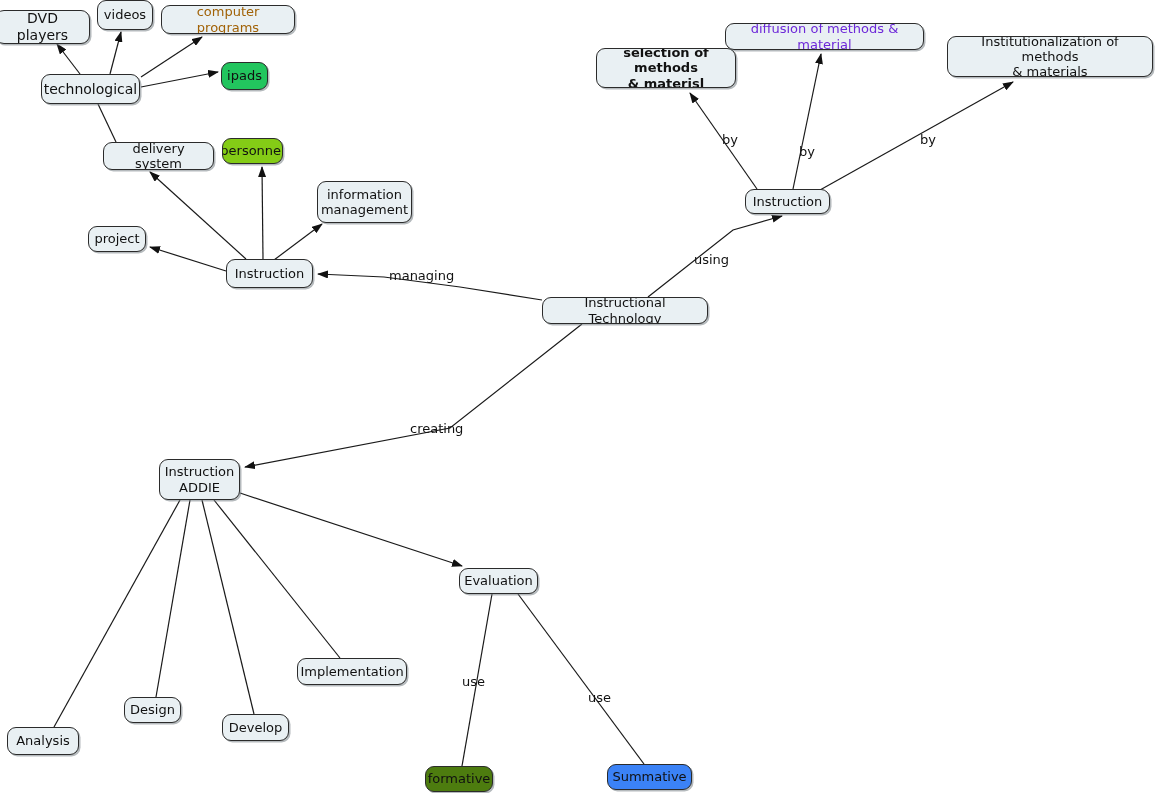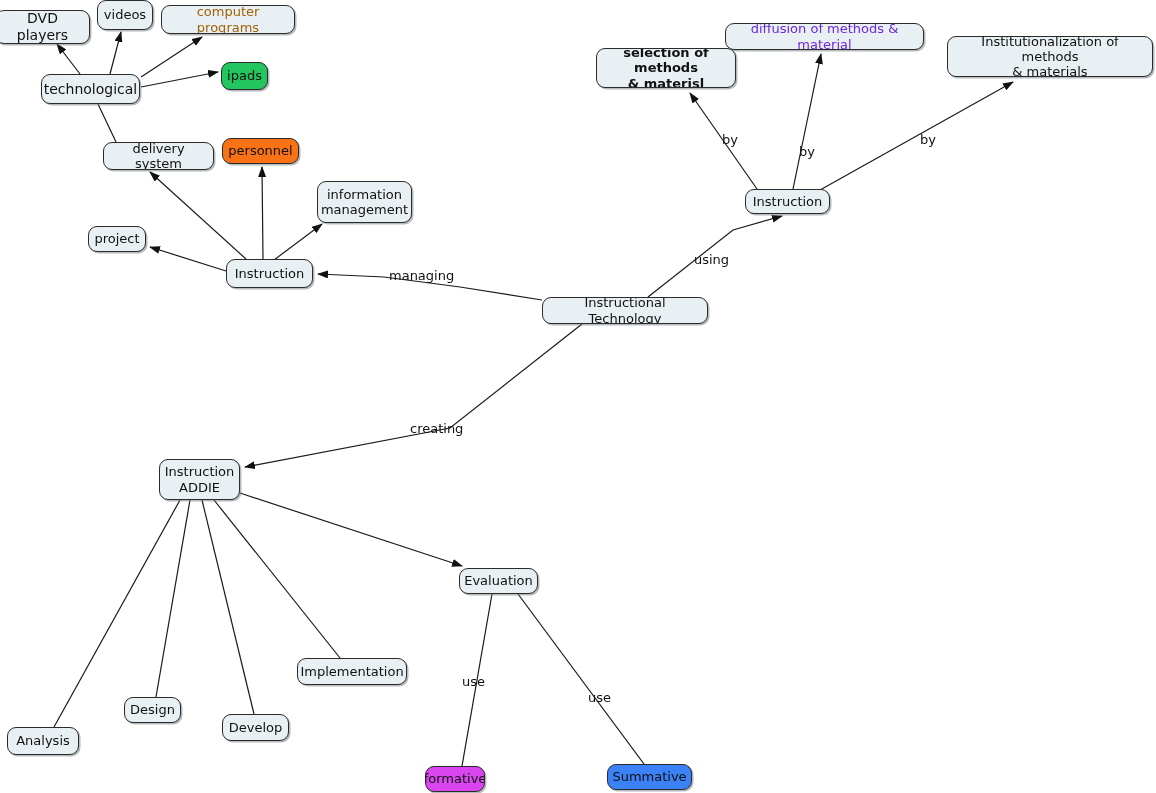--- a/index.html
+++ b/index.html
@@ -85,40 +85,40 @@
         <line x1="518" y1="594" x2="644" y2="764" stroke="#1a1a1a" stroke-width="1.2"></line>
       </g>
   </svg>
   <div id="node-group">
       <div class="node" style="left: -5px; top: 10px; width: 95px; height: 34px; font-size: 14px; background: rgb(233, 240, 243); border-color: rgb(43, 43, 43); color: rgb(17, 17, 17);">DVD players</div>
       <div class="node" style="left: 97px; top: 0px; width: 56px; height: 30px; font-size: 13px; background: rgb(233, 240, 243); border-color: rgb(43, 43, 43); color: rgb(17, 17, 17);">videos</div>
       <div class="node" style="left: 161px; top: 5px; width: 134px; height: 29px; font-size: 13px; background: rgb(233, 240, 243); border-color: rgb(43, 43, 43); color: #a16207;">computer programs</div>
       <div class="node" style="left: 221px; top: 62px; width: 47px; height: 28px; font-size: 13px; background: #22c55e; border-color: rgb(43, 43, 43); color: rgb(17, 17, 17);">ipads</div>
       <div class="node" style="left: 41px; top: 74px; width: 99px; height: 30px; font-size: 14px; background: rgb(233, 240, 243); border-color: rgb(43, 43, 43); color: rgb(17, 17, 17);">technological</div>
       <div class="node" style="left: 71px; top: 142px; width: 111px; height: 28px; font-size: 13px; background: rgb(233, 240, 243); border-color: rgb(43, 43, 43); color: rgb(17, 17, 17); margin-left: 32px;">delivery system</div>
-      <div class="node" style="left: 222px; top: 138px; width: 77px; height: 26px; font-size: 13px; background: #f97316; border-color: rgb(43, 43, 43); color: rgb(17, 17, 17);">personnel</div>
+      <div class="node" style="left: 222px; top: 138px; width: 61px; height: 26px; font-size: 13px; background: #84cc16; border-color: rgb(43, 43, 43); color: rgb(17, 17, 17);">personnel</div>
       <div class="node" style="left: 317px; top: 181px; width: 95px; height: 42px; font-size: 13px; background: rgb(233, 240, 243); border-color: rgb(43, 43, 43); color: rgb(17, 17, 17);">information
 management</div>
       <div class="node" style="left: 88px; top: 226px; width: 58px; height: 26px; font-size: 13px; background: rgb(233, 240, 243); border-color: rgb(43, 43, 43); color: rgb(17, 17, 17);">project</div>
       <div class="node" style="left: 226px; top: 259px; width: 87px; height: 29px; font-size: 13px; background: rgb(233, 240, 243); border-color: rgb(43, 43, 43); color: rgb(17, 17, 17);">Instruction</div>
       <div class="node" style="left: 542px; top: 297px; width: 166px; height: 27px; font-size: 13px; background: rgb(233, 240, 243); border-color: rgb(43, 43, 43); color: rgb(17, 17, 17);">Instructional Technology</div>
       <div class="node" style="left: 596px; top: 48px; width: 140px; height: 40px; font-size: 13px; background: rgb(233, 240, 243); border-color: rgb(43, 43, 43); color: rgb(17, 17, 17); font-weight: bold;">selection of methods
 &amp; materisl</div>
       <div class="node" style="left: 725px; top: 23px; width: 199px; height: 27px; font-size: 13px; background: rgb(233, 240, 243); border-color: rgb(43, 43, 43); color: #6d28d9;">diffusion of methods &amp; material</div>
       <div class="node" style="left: 947px; top: 36px; width: 206px; height: 41px; font-size: 13px; background: rgb(233, 240, 243); border-color: rgb(43, 43, 43); color: rgb(17, 17, 17);">Institutionalization of methods
 &amp; materials</div>
       <div class="node" style="left: 745px; top: 189px; width: 85px; height: 25px; font-size: 13px; background: rgb(233, 240, 243); border-color: rgb(43, 43, 43); color: rgb(17, 17, 17);">Instruction</div>
       <div class="node" style="left: 159px; top: 459px; width: 81px; height: 41px; font-size: 13px; background: rgb(233, 240, 243); border-color: rgb(43, 43, 43); color: rgb(17, 17, 17);">Instruction
 ADDIE</div>
       <div class="node" style="left: 459px; top: 568px; width: 79px; height: 26px; font-size: 13px; background: rgb(233, 240, 243); border-color: rgb(43, 43, 43); color: rgb(17, 17, 17);">Evaluation</div>
       <div class="node" style="left: 7px; top: 727px; width: 72px; height: 28px; font-size: 13px; background: rgb(233, 240, 243); border-color: rgb(43, 43, 43); color: rgb(17, 17, 17);">Analysis</div>
       <div class="node" style="left: 124px; top: 697px; width: 57px; height: 26px; font-size: 13px; background: rgb(233, 240, 243); border-color: rgb(43, 43, 43); color: rgb(17, 17, 17);">Design</div>
       <div class="node" style="left: 222px; top: 714px; width: 67px; height: 27px; font-size: 13px; background: rgb(233, 240, 243); border-color: rgb(43, 43, 43); color: rgb(17, 17, 17);">Develop</div>
       <div class="node" style="left: 297px; top: 658px; width: 110px; height: 27px; font-size: 13px; background: rgb(233, 240, 243); border-color: rgb(43, 43, 43); color: rgb(17, 17, 17);">Implementation</div>
-      <div class="node" style="left: 425px; top: 766px; width: 60px; height: 26px; font-size: 13px; background: #d946ef; border-color: rgb(43, 43, 43); color: rgb(17, 17, 17);">formative</div>
+      <div class="node" style="left: 425px; top: 766px; width: 68px; height: 26px; font-size: 13px; background: #4d7c0f; border-color: rgb(43, 43, 43); color: rgb(17, 17, 17);">formative</div>
       <div class="node" style="left: 607px; top: 764px; width: 85px; height: 26px; font-size: 13px; background: #3b82f6; border-color: rgb(43, 43, 43); color: rgb(17, 17, 17);">Summative</div>
     </div>
   <div id="label-group">
       <div class="edge-label" style="left: 389px; top: 269px; font-size: 13px;">managing</div>
       <div class="edge-label" style="left: 694px; top: 253px; font-size: 13px;">using</div>
       <div class="edge-label" style="left: 722px; top: 133px; font-size: 13px;">by</div>
       <div class="edge-label" style="left: 799px; top: 145px; font-size: 13px;">by</div>
       <div class="edge-label" style="left: 920px; top: 133px; font-size: 13px;">by</div>
       <div class="edge-label" style="left: 410px; top: 422px; font-size: 13px;">creating</div>
       <div class="edge-label" style="left: 462px; top: 675px; font-size: 13px;">use</div>

